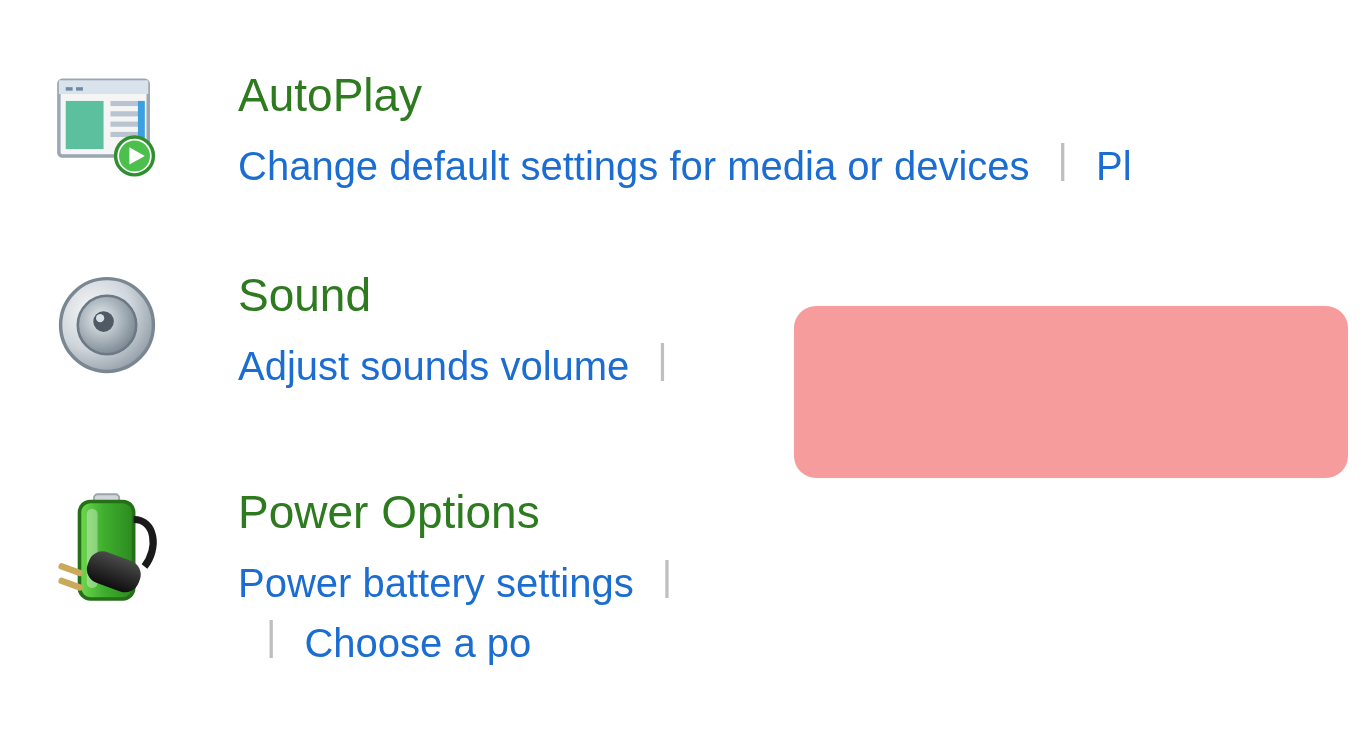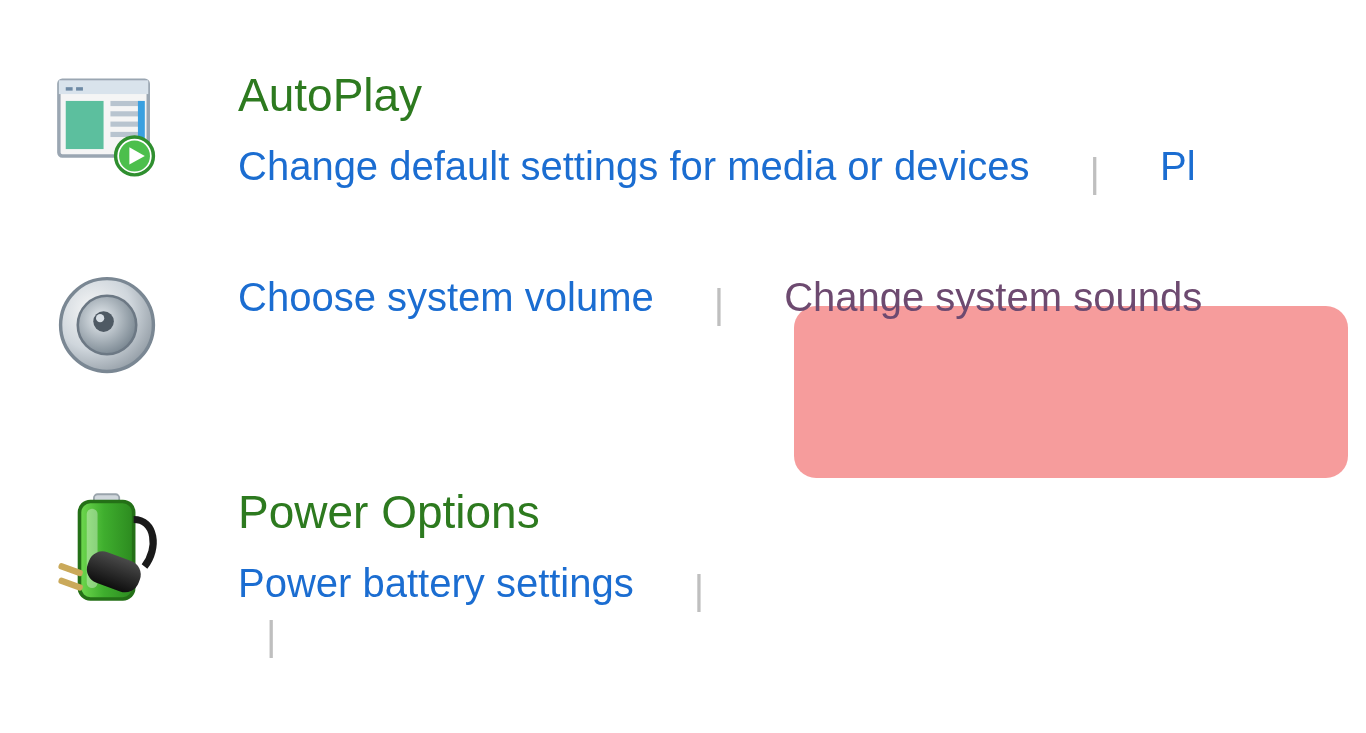--- a/index.html
+++ b/index.html
@@ -46,24 +46,23 @@
     font-size: 46px;
     font-weight: 400;
     color: #2d7a1f;
     margin: 0 0 18px 0;
     line-height: 1.1;
     white-space: nowrap;
   }
   .link-row {
     display: flex;
     flex-wrap: wrap;
-    align-items: flex-end;
+    align-items: flex-start;
     font-size: 40px;
     line-height: 1.35;
-    gap: 32px;
   }
   .task-link {
     color: #1b6dd1;
     text-decoration: none;
     cursor: pointer;
     white-space: nowrap;
   }
   .sep {
     color: #bfbfbf;
     margin: 0 28px;
@@ -142,24 +141,24 @@
             <stop offset="100%" stop-color="#6f7d88"></stop>
           </radialGradient>
         </defs>
         <ellipse cx="32" cy="32" rx="27" ry="27" fill="url(#spk)" stroke="#7a8793" stroke-width="2"></ellipse>
         <ellipse cx="32" cy="32" rx="17" ry="17" fill="url(#cone)" stroke="#6c7884" stroke-width="1.5"></ellipse>
         <ellipse cx="30" cy="30" rx="6" ry="6" fill="#4f5a64"></ellipse>
         <ellipse cx="28" cy="28" rx="2.4" ry="2.4" fill="#d9e0e6"></ellipse>
       </svg>
     </div>
     <div class="text-slot">
+      <h2 class="cat-title">Sound</h2>
       <div class="link-row">
-        <a class="task-link">Choose system volume</a>
-        <span class="sep">|</span>
-        <a class="task-link under-highlight">Change system sounds</a>
+        <a class="task-link">Adjust sounds volume</a>
+        <span class="sep">|</span>
       </div>
     </div>
   </div>
 
   <div class="category cat-power">
     <div class="icon-slot">
       <svg width="120" height="130" viewBox="0 0 64 72">
         <defs>
           <linearGradient id="batt" x1="0" y1="0" x2="1" y2="0">
             <stop offset="0%" stop-color="#6fd94f"></stop>
@@ -184,17 +183,18 @@
       </svg>
     </div>
     <div class="text-slot">
       <h2 class="cat-title">Power Options</h2>
       <div class="link-row">
         <a class="task-link">Power battery settings</a>
         <span class="sep">|</span>
       </div>
       <div class="link-row" style="margin-top:6px;">
         <span class="sep">|</span>
+        <a class="task-link">Choose a po</a>
       </div>
     </div>
   </div>
 
 </div>
 
 </body></html>

